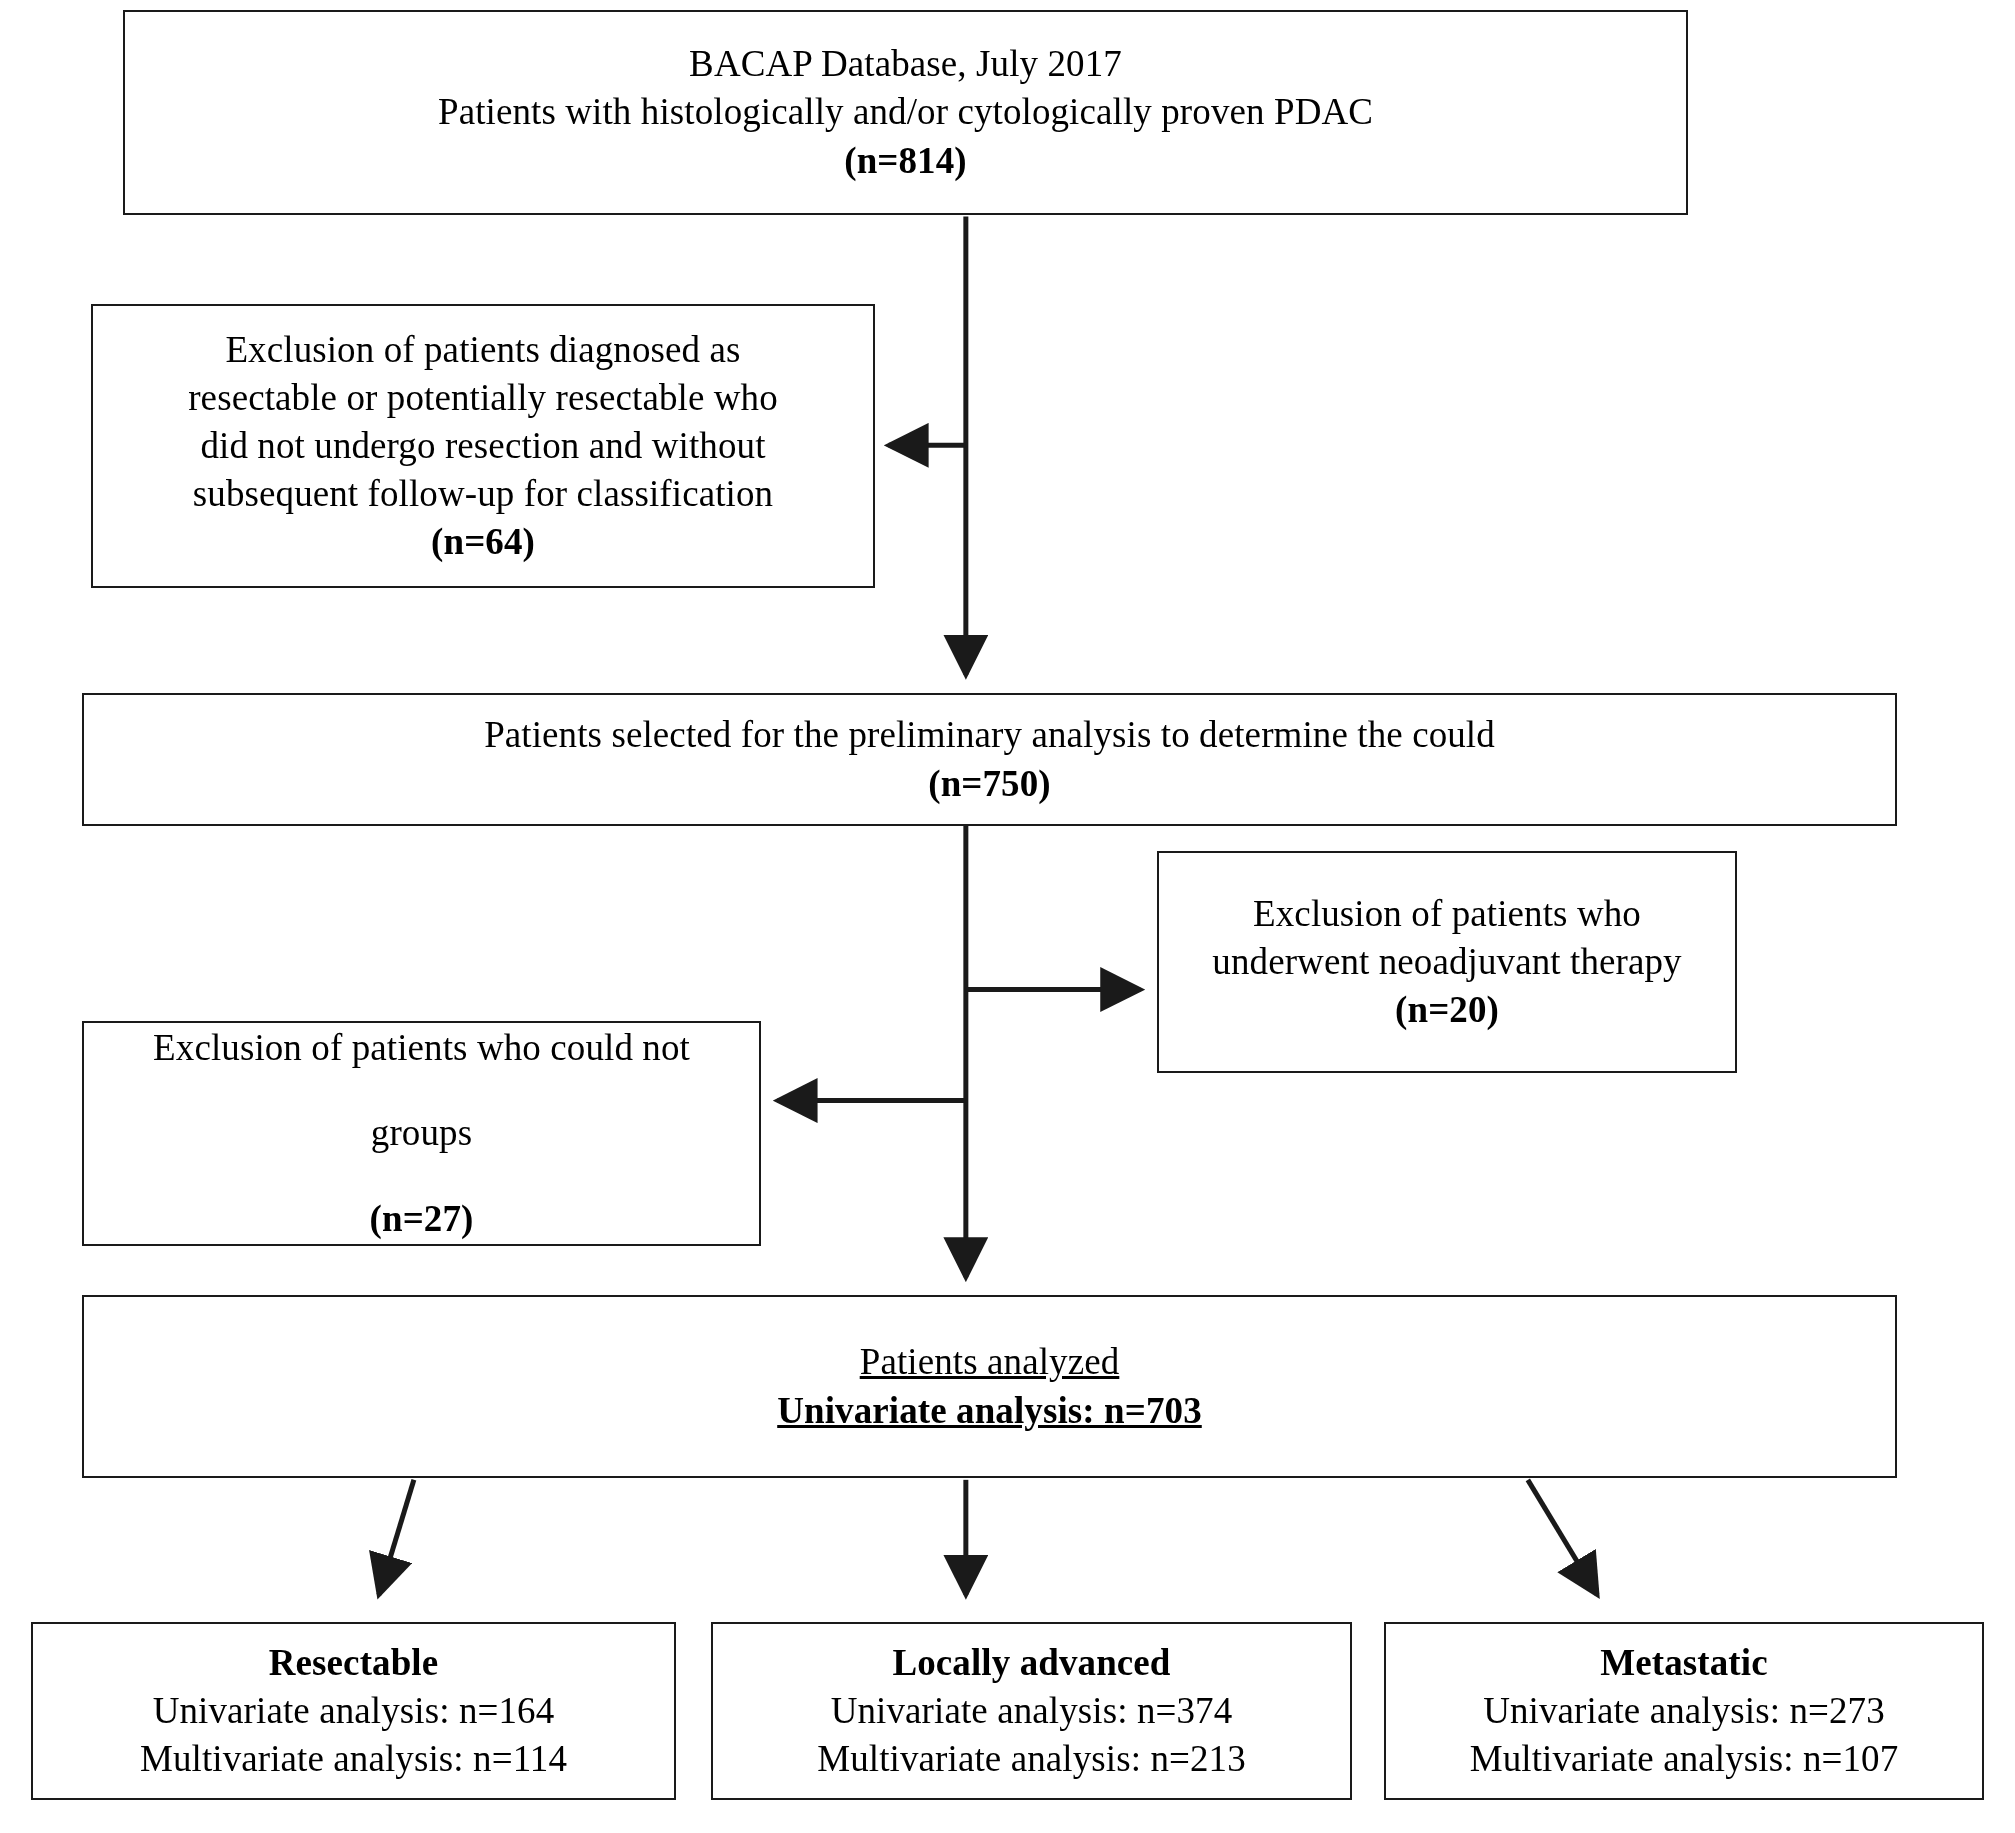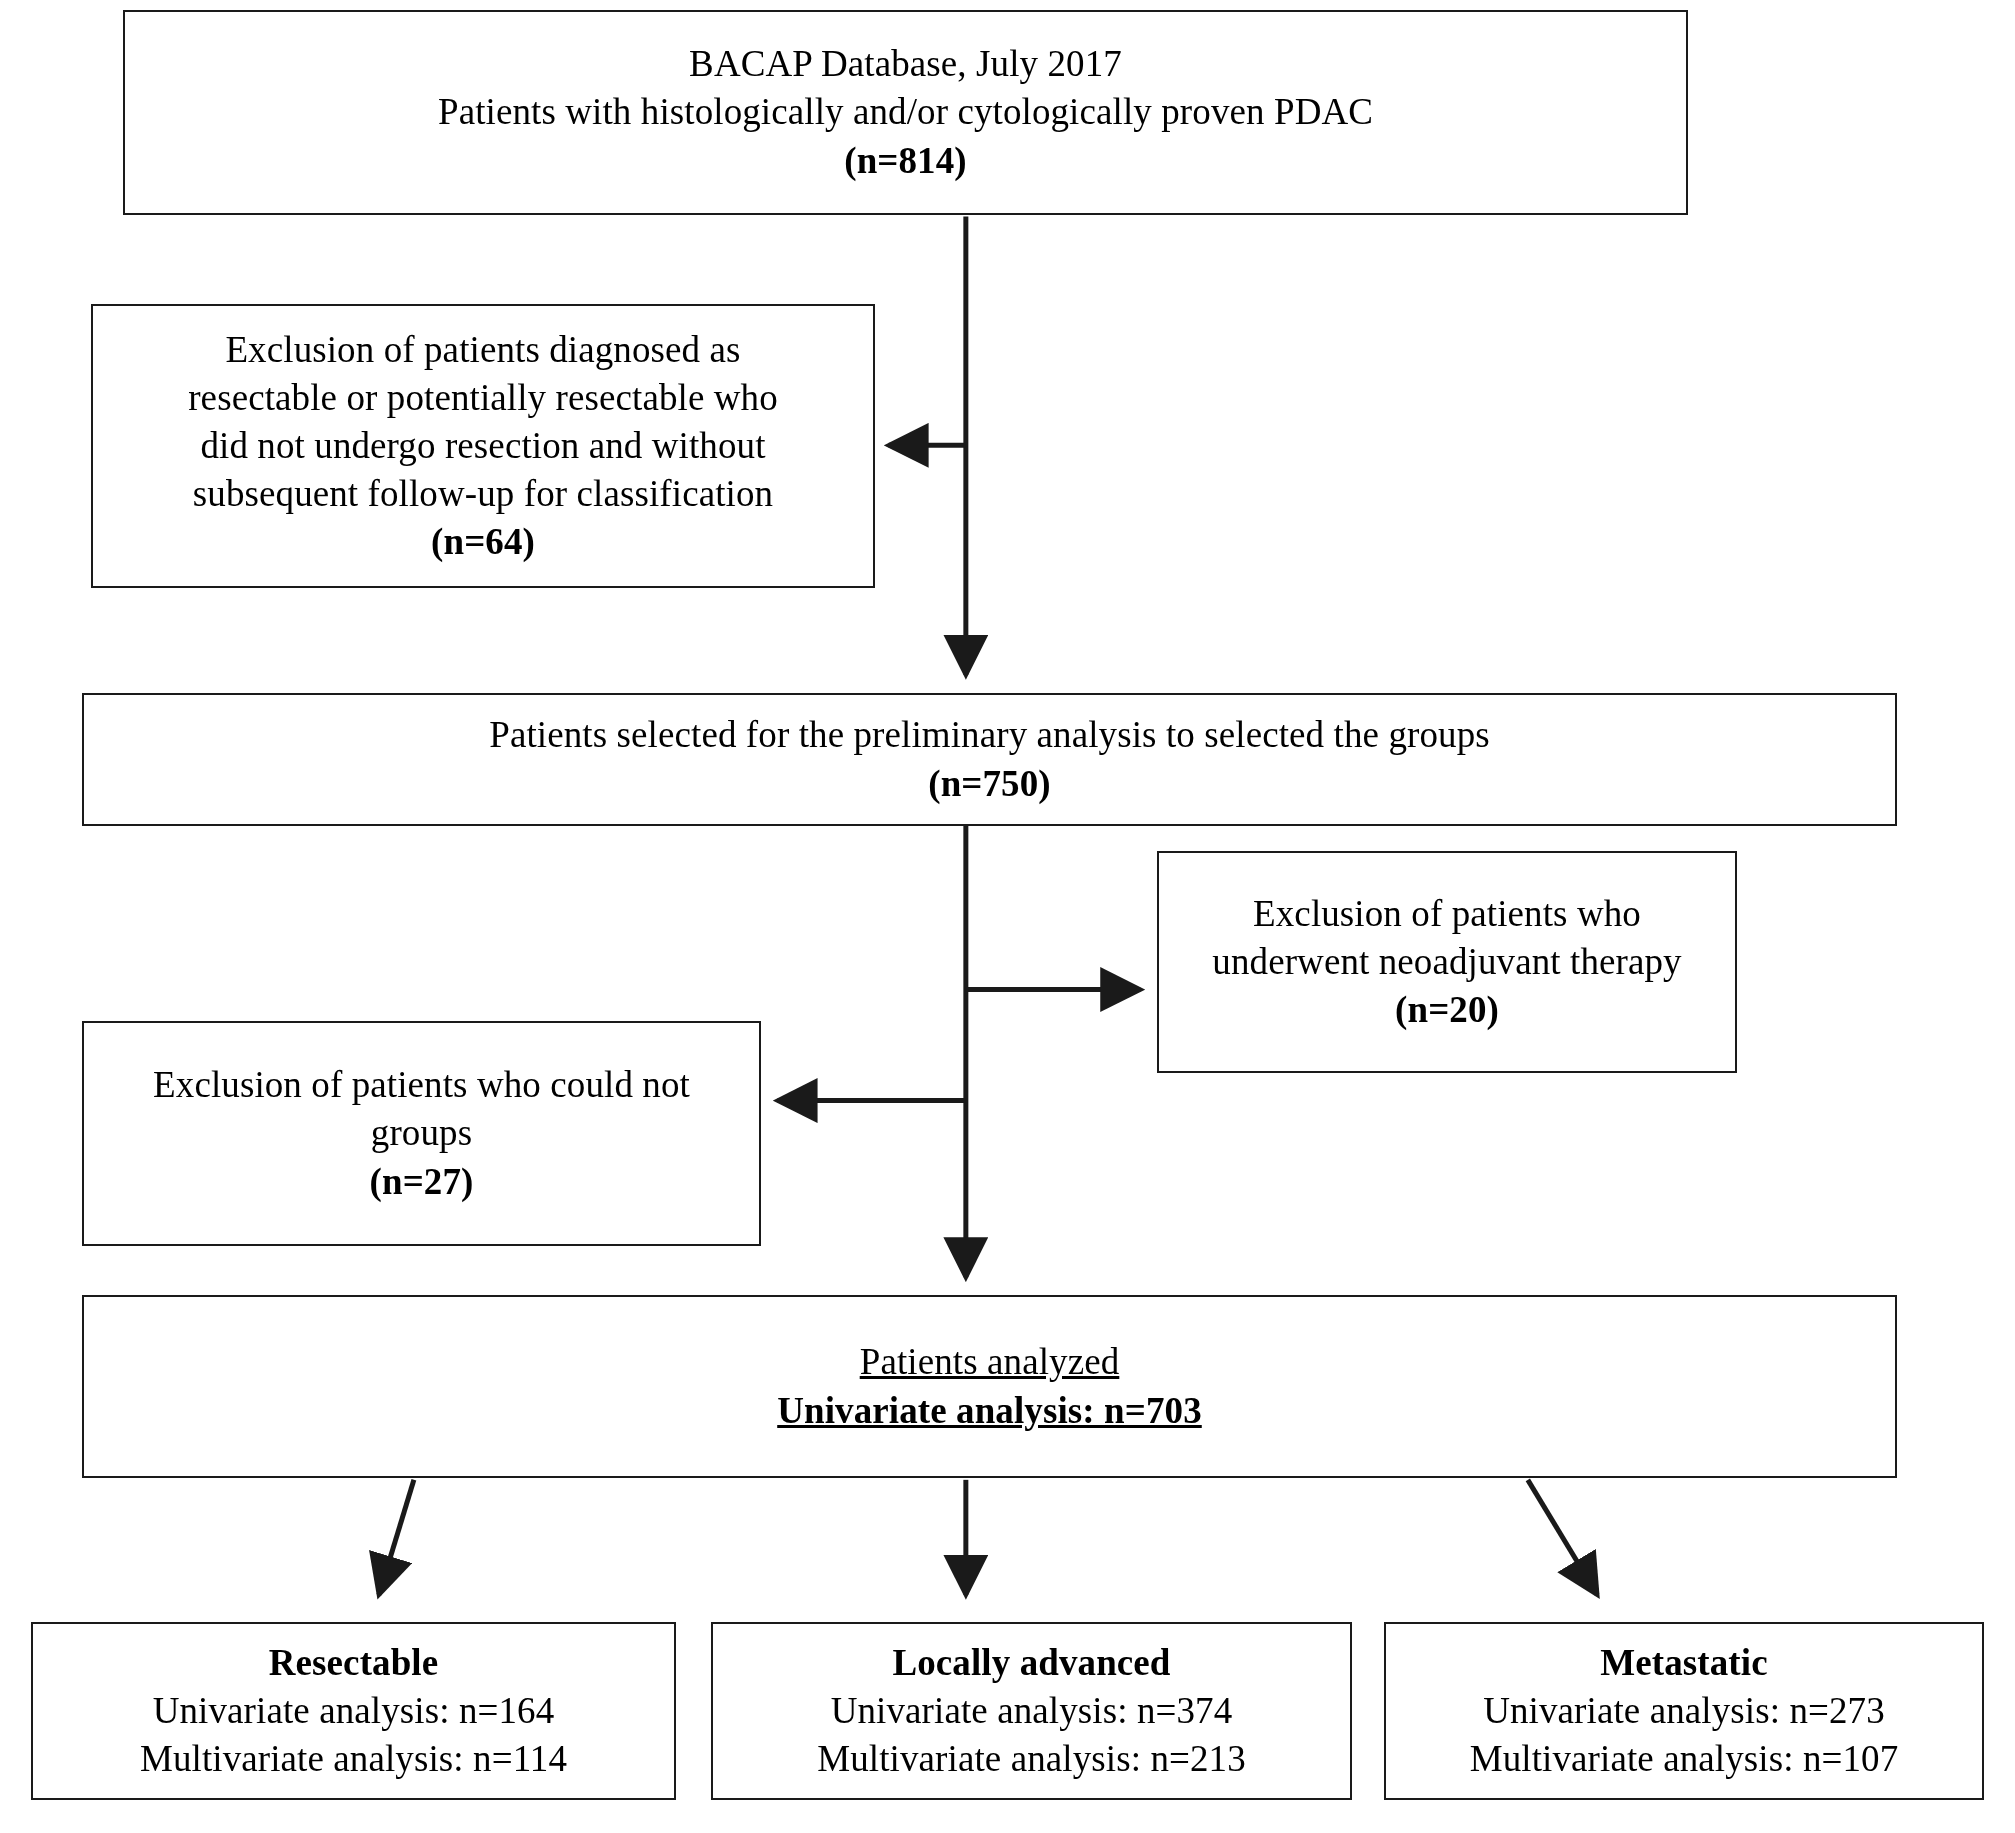--- a/index.html
+++ b/index.html
@@ -101,31 +101,31 @@
 
   <div class="flow-box" style="left:91px; top:304px; width:784px; height:284px;">
     <span class="flow-line">Exclusion of patients diagnosed as</span>
     <span class="flow-line">resectable or potentially resectable who</span>
     <span class="flow-line">did not undergo resection and without</span>
     <span class="flow-line">subsequent follow-up for classification</span>
     <span class="flow-line bold">(n=64)</span>
   </div>
 
   <div class="flow-box" style="left:82px; top:693px; width:1815px; height:133px;">
-    <span class="flow-line">Patients selected for the preliminary analysis to selected the groups</span>
+    <span class="flow-line">Patients selected for the preliminary analysis to determine the could</span>
     <span class="flow-line bold">(n=750)</span>
   </div>
 
   <div class="flow-box" style="left:1157px; top:851px; width:580px; height:222px;">
     <span class="flow-line">Exclusion of patients who</span>
     <span class="flow-line">underwent neoadjuvant therapy</span>
     <span class="flow-line bold">(n=20)</span>
   </div>
 
-  <div class="flow-box" style="left:82px; top:1021px; width:679px; height:225px;">
+  <div class="flow-box" style="left:82px; top:1021px; width:679px; height:225px;gap:37px;">
     <span class="flow-line">Exclusion of patients who could not</span>
     <span class="flow-line">groups</span>
     <span class="flow-line bold">(n=27)</span>
   </div>
 
   <div class="flow-box" style="left:82px; top:1295px; width:1815px; height:183px;text-decoration:underline;">
     <span class="flow-line">Patients analyzed</span>
     <span class="flow-line bold">Univariate analysis: n=703</span>
   </div>
 

